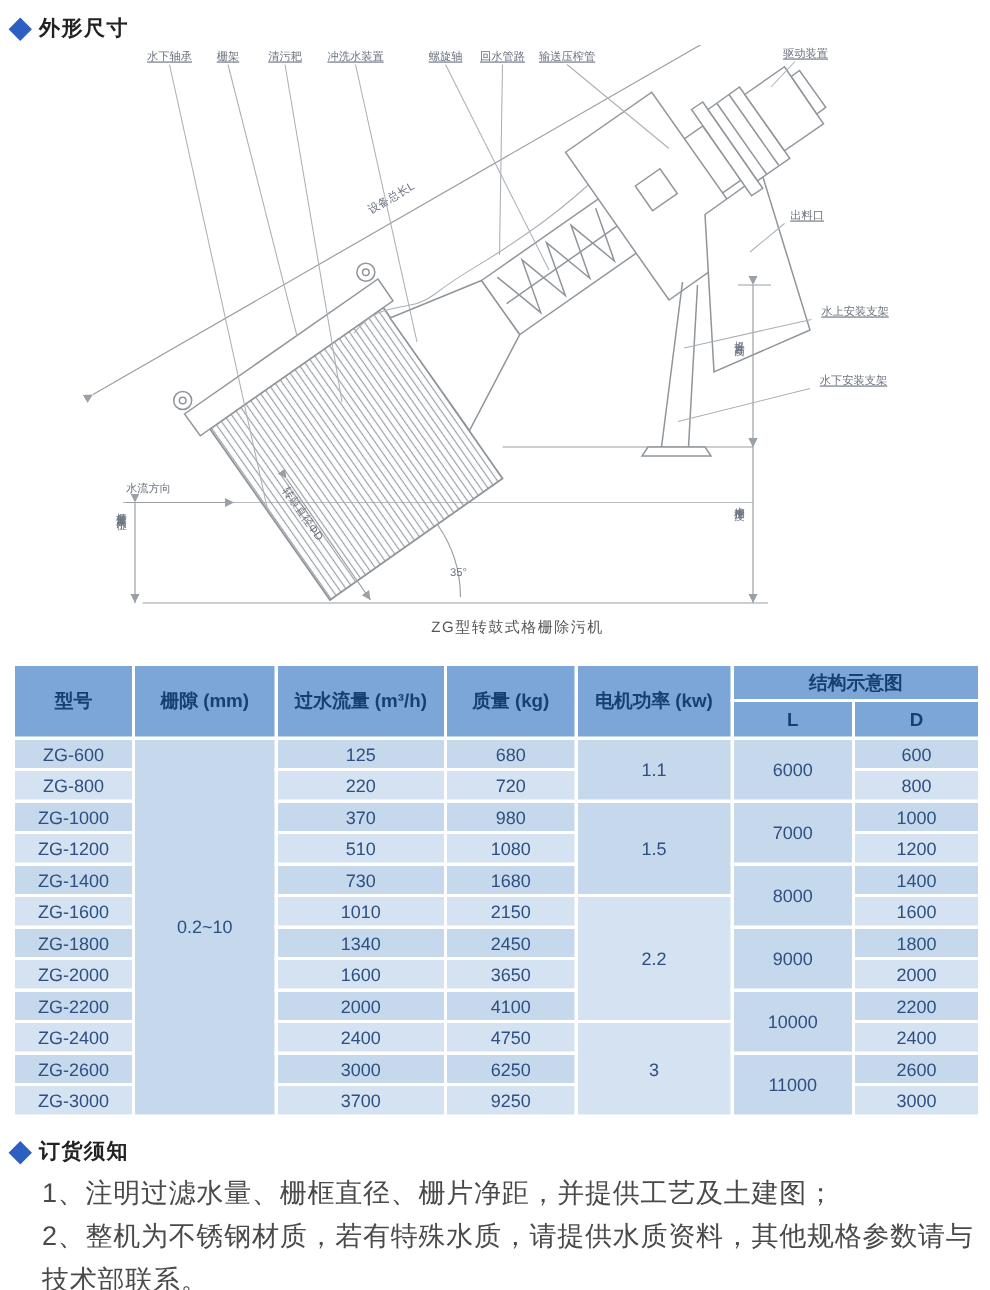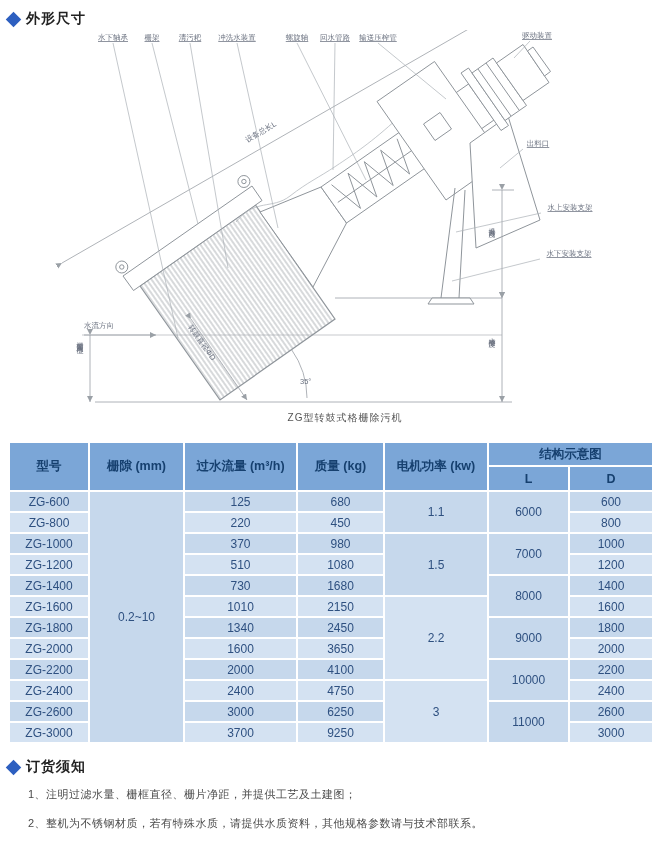--- a/index.html
+++ b/index.html
@@ -22,21 +22,21 @@
   table{border-collapse:collapse;table-layout:fixed;width:644px;}
   th,td{border:2px solid #fff;text-align:center;vertical-align:middle;overflow:hidden;white-space:nowrap;}
   th{background:var(--header-bg,#7ba6d7);color:var(--header-text,#16406f);font-size:12.5px;font-weight:bold;height:20px;}
   thead tr:last-child th{height:21px;}
   td{font-size:12px;color:var(--cell-text,#2e5080);height:17px;padding:1px 2px;}
   tbody tr:nth-child(odd) td{background:#c6d8ec;}
   tbody tr:nth-child(even) td{background:#d4e2f2;}
   td.merged{background:#ccddee;margin-top:35px;}
   
   .notes{margin:2px 0 0 28px;}
-  .note-line{font-size:11px;color:#4a4a4a;line-height:29px;letter-spacing:0.5px;}
+  .note-line{font-size:18px;color:#4a4a4a;line-height:29px;letter-spacing:0.5px;}
 </style>
 </head>
 <body>
 
 <div class="page">
 
   
   <div class="sec-head">
     <span class="diamond"></span>
     <span class="t">外形尺寸</span>
@@ -171,21 +171,21 @@
             <td class="merged" rowspan="12">0.2~10</td>
             <td>125</td>
             <td>680</td>
             <td class="merged" rowspan="2">1.1</td>
             <td class="merged" rowspan="2">6000</td>
             <td>600</td>
           </tr>
           <tr>
             <td>ZG-800</td>
             <td>220</td>
-            <td>450</td>
+            <td>720</td>
             <td>800</td>
           </tr>
           <tr>
             <td>ZG-1000</td>
             <td>370</td>
             <td>980</td>
             <td class="merged" rowspan="3">1.5</td>
             <td class="merged" rowspan="2">7000</td>
             <td>1000</td>
           </tr>

